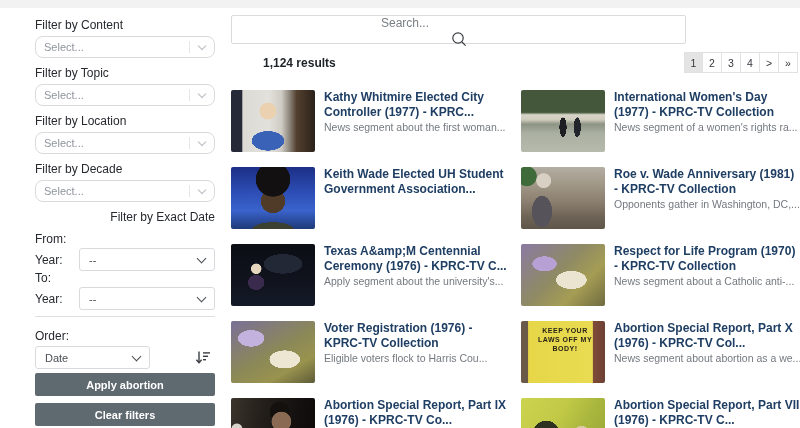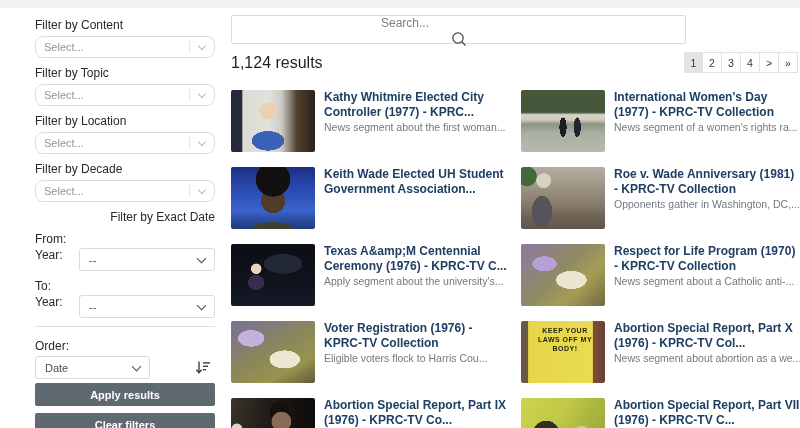--- a/index.html
+++ b/index.html
@@ -12,21 +12,21 @@
   .f-label { font-size:12px; color:#26292e; height:14px; line-height:14px; margin-bottom:4px; }
   .rs-select { height:22px; border:1px solid #d8dade; border-radius:8px; background:#fff;
     display:flex; align-items:center; margin-bottom:8px; cursor:pointer; }
   .rs-select .ph { flex:1; font-size:11px; color:#8f949c; padding-left:8px; }
   .rs-select .sep { width:1px; height:12px; background:#e4e6ea; }
   .rs-select .chev { width:24px; height:100%; display:flex; align-items:center; justify-content:center; }
   .chev-glyph { width:6px; height:6px; border-right:1.5px solid #b6bac1; border-bottom:1.5px solid #b6bac1;
     transform:rotate(45deg); margin-top:-3px; }
   .section-head { font-size:12px; color:#26292e; margin:6px 0 8px;text-align:right; }
   .sub-label { font-size:12px; color:#26292e; margin:0 0 2px; height:14px; }
-  .year-row { display:flex; margin-bottom:8px; }
+  .year-row { display:flex; align-items:center; }
   .year-row .yl { width:44px; font-size:12px; color:#26292e; }
   .nat-select { flex:1; height:23px; border:1px solid #d8dade; border-radius:3px; background:#fff;
     display:flex; align-items:center; justify-content:space-between; padding:0 9px;
     font-size:11px; color:#4a4e53; cursor:pointer; }
   .nat-select .nchev { width:7px; height:7px; border-right:1.5px solid #4a4e53;
     border-bottom:1.5px solid #4a4e53; transform:rotate(45deg); margin-top:-3px; }
   .divider { border-top:1px solid #dddfe2; margin:6px 0 12px; }
   .order-row { display:flex; align-items:flex-start; justify-content:space-between; margin:3px 0 4px; }
   .order-row .nat-select { flex:none; width:115px; }
   .sort-btn { width:24px; height:22px; display:flex; align-items:center; justify-content:center;
@@ -39,21 +39,21 @@
   
   .main { position:absolute; left:231px; top:15px; width:569px; }
   .search-box { width:455px; height:29px; border:1px solid #d9dbde; border-radius:2px;
     display:flex; align-items:center; padding:0 10px; background:#fff;flex-direction:column; }
   .search-box input { flex:1; border:none; outline:none; font-size:12px; color:#333;
     font-family:"Liberation Sans", sans-serif; background:transparent; }
   .search-box input::placeholder { color:#7a7f85; }
   .search-icon { width:18px; height:18px; cursor:pointer; flex:none; }
   .header-row { margin-top:8px; height:21px; display:flex; align-items:center;
     justify-content:space-between; padding-right:2px; }
-  .count { font-size:16px; font-weight:normal; color:#1e2227; }
+  .count { font-size:12px; font-weight:bold; color:#1e2227;margin-left:32px; }
   .pagination { display:flex; }
   .page { width:19px; height:21px; border:1px solid #dfe2e5; border-left:none; background:#fff;
     display:flex; align-items:center; justify-content:center; font-size:10.5px; color:#33373c;
     cursor:pointer; }
   .page:first-child { border-left:1px solid #dfe2e5; }
   .page.active { background:#e4e4e4; }
 
   .grid { margin-top:17px; display:grid; grid-template-columns:279px 279px; column-gap:11px; row-gap:15px; }
   .card { display:flex; }
   .thumb { width:84px; height:62px; border-radius:2px; flex:none; position:relative;
@@ -140,21 +140,21 @@
       <svg width="16" height="15" viewBox="0 0 16 15">
         <line x1="4" y1="1.5" x2="4" y2="12.5" stroke="#3a3e42" stroke-width="1.4"></line>
         <polyline points="1.4,9.8 4,12.8 6.6,9.8" fill="none" stroke="#3a3e42" stroke-width="1.4"></polyline>
         <rect x="8" y="2.2" width="7" height="1.4" fill="#3a3e42"></rect>
         <rect x="8" y="5.6" width="5" height="1.4" fill="#3a3e42"></rect>
         <rect x="8" y="9.0" width="3" height="1.4" fill="#3a3e42"></rect>
       </svg>
     </button>
   </div>
 
-  <button class="side-btn first">Apply results</button>
+  <button class="side-btn first">Apply abortion</button>
   <button class="side-btn">Clear filters</button>
 </div>
 
 <div class="main">
 
   <div class="search-box">
     <input type="text" placeholder="Search..." style="">
     <svg class="search-icon" viewBox="0 0 18 18">
       <circle cx="8" cy="8" r="5.2" fill="none" stroke="#3a3e42" stroke-width="1.2"></circle>
       <line x1="12" y1="12" x2="15.6" y2="15.6" stroke="#3a3e42" stroke-width="1.2"></line>

